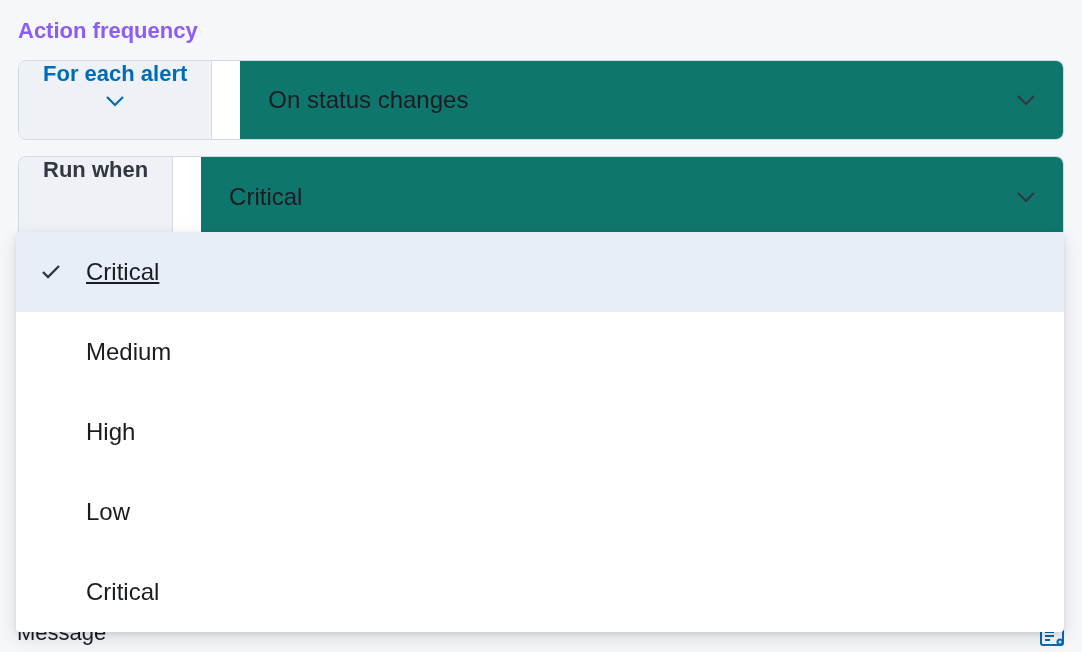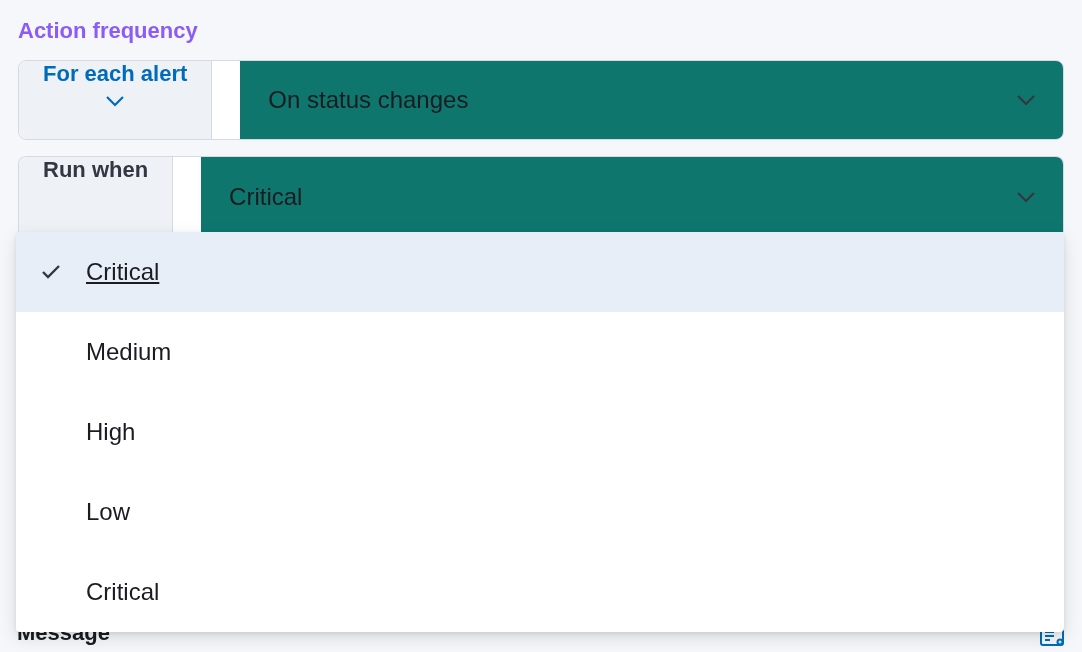--- a/index.html
+++ b/index.html
@@ -129,21 +129,21 @@
       height: 16px;
       stroke: #343741;
       stroke-width: 2.4;
       fill: none;
     }
     .message-label {
       position: absolute;
       bottom: 6px;
       left: 17px;
       font-size: 22px;
-      font-weight: 700;
+      font-weight: 400;
       color: #1a1c21;
     }
     .corner-icon {
       position: absolute;
       right: 18px;
       bottom: 6px;
       width: 24px;
       height: 20px;
     }
   </style>

